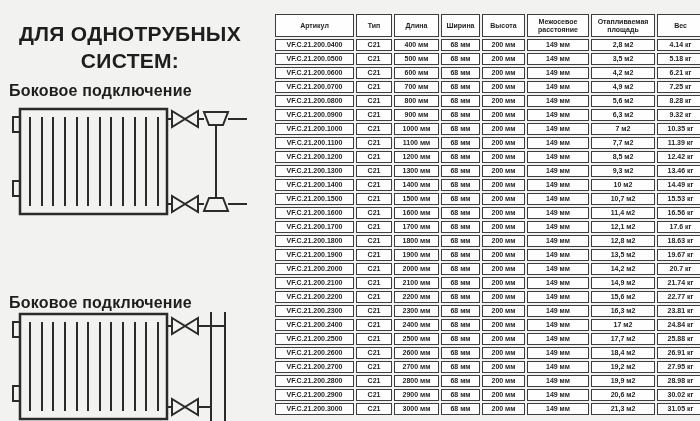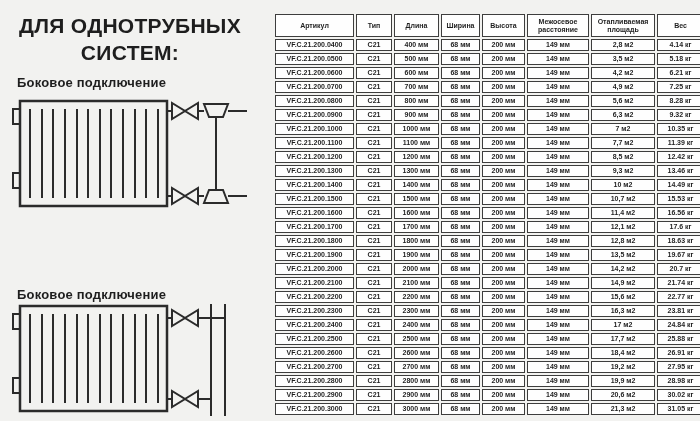--- a/index.html
+++ b/index.html
@@ -3,32 +3,32 @@
 <meta charset="utf-8">
 <style>
   html,body{margin:0;padding:0;}
   .page{
     position:relative;width:700px;height:421px;overflow:hidden;
     background:var(--page-bg,#f2f2f0);
     font-family:"Liberation Sans",sans-serif;
     -webkit-text-size-adjust:none;
   }
   
-  .left-panel{position:absolute;left:0;top:0;width:262px;height:319px;}
+  .left-panel{position:absolute;left:0;top:8px;width:262px;height:319px;}
   .big-title{
     position:absolute;left:2px;width:256px;text-align:center;
     font-weight:800;font-size:21px;line-height:27px;letter-spacing:.3px;
     color:var(--text,#1e1e1e);
   }
   .title-1{top:12px;}
   .title-2{top:227px;}
   .sub-title{
     position:absolute;left:9px;width:250px;
-    font-weight:800;font-size:13px;line-height:22px;letter-spacing:.2px;
-    color:var(--text,#1e1e1e);white-space:nowrap;margin-left:8px;
+    font-weight:800;font-size:16px;line-height:22px;letter-spacing:.2px;
+    color:var(--text,#1e1e1e);white-space:nowrap;
   }
   .sub-1{top:72px;}
   .sub-2{top:284px;}
   .diagram{position:absolute;left:5px;width:245px;height:116px;}
   .diag-1{top:97px;}
   .diag-2{top:302px;}
   
   .spec-table{
     position:absolute;left:273px;top:12px;width:415px;
     border-collapse:separate;border-spacing:2px;table-layout:fixed;

